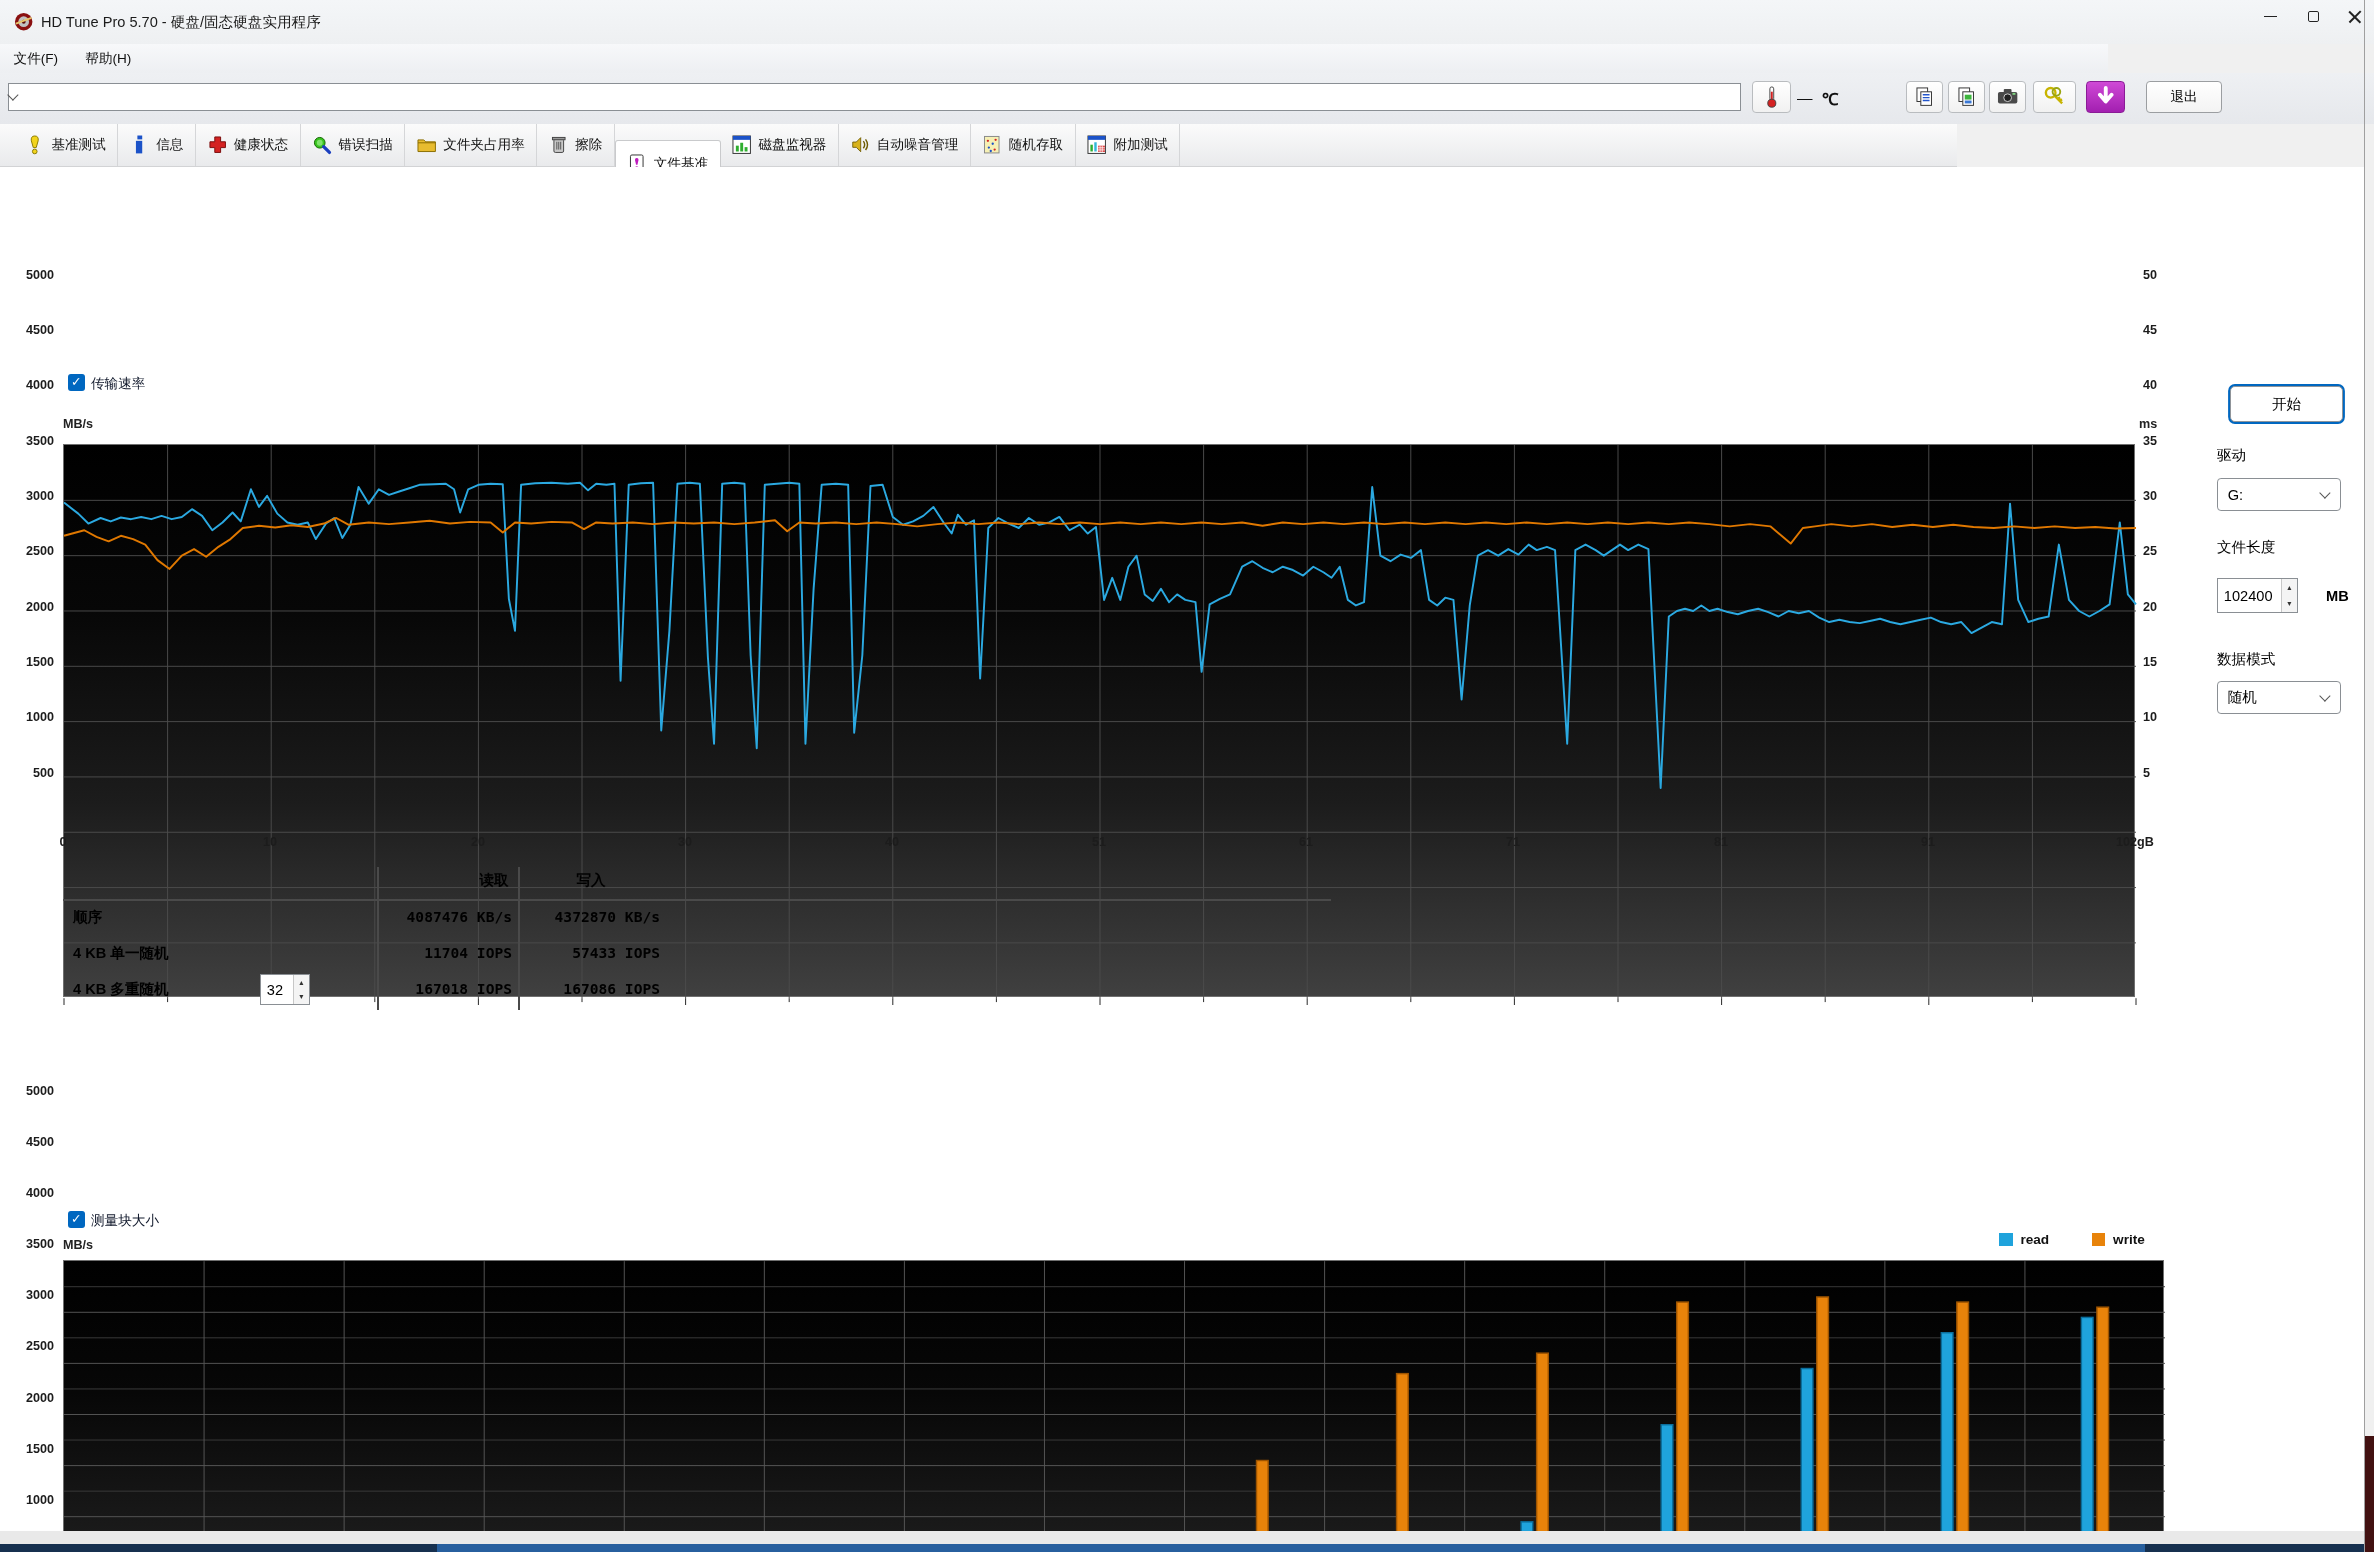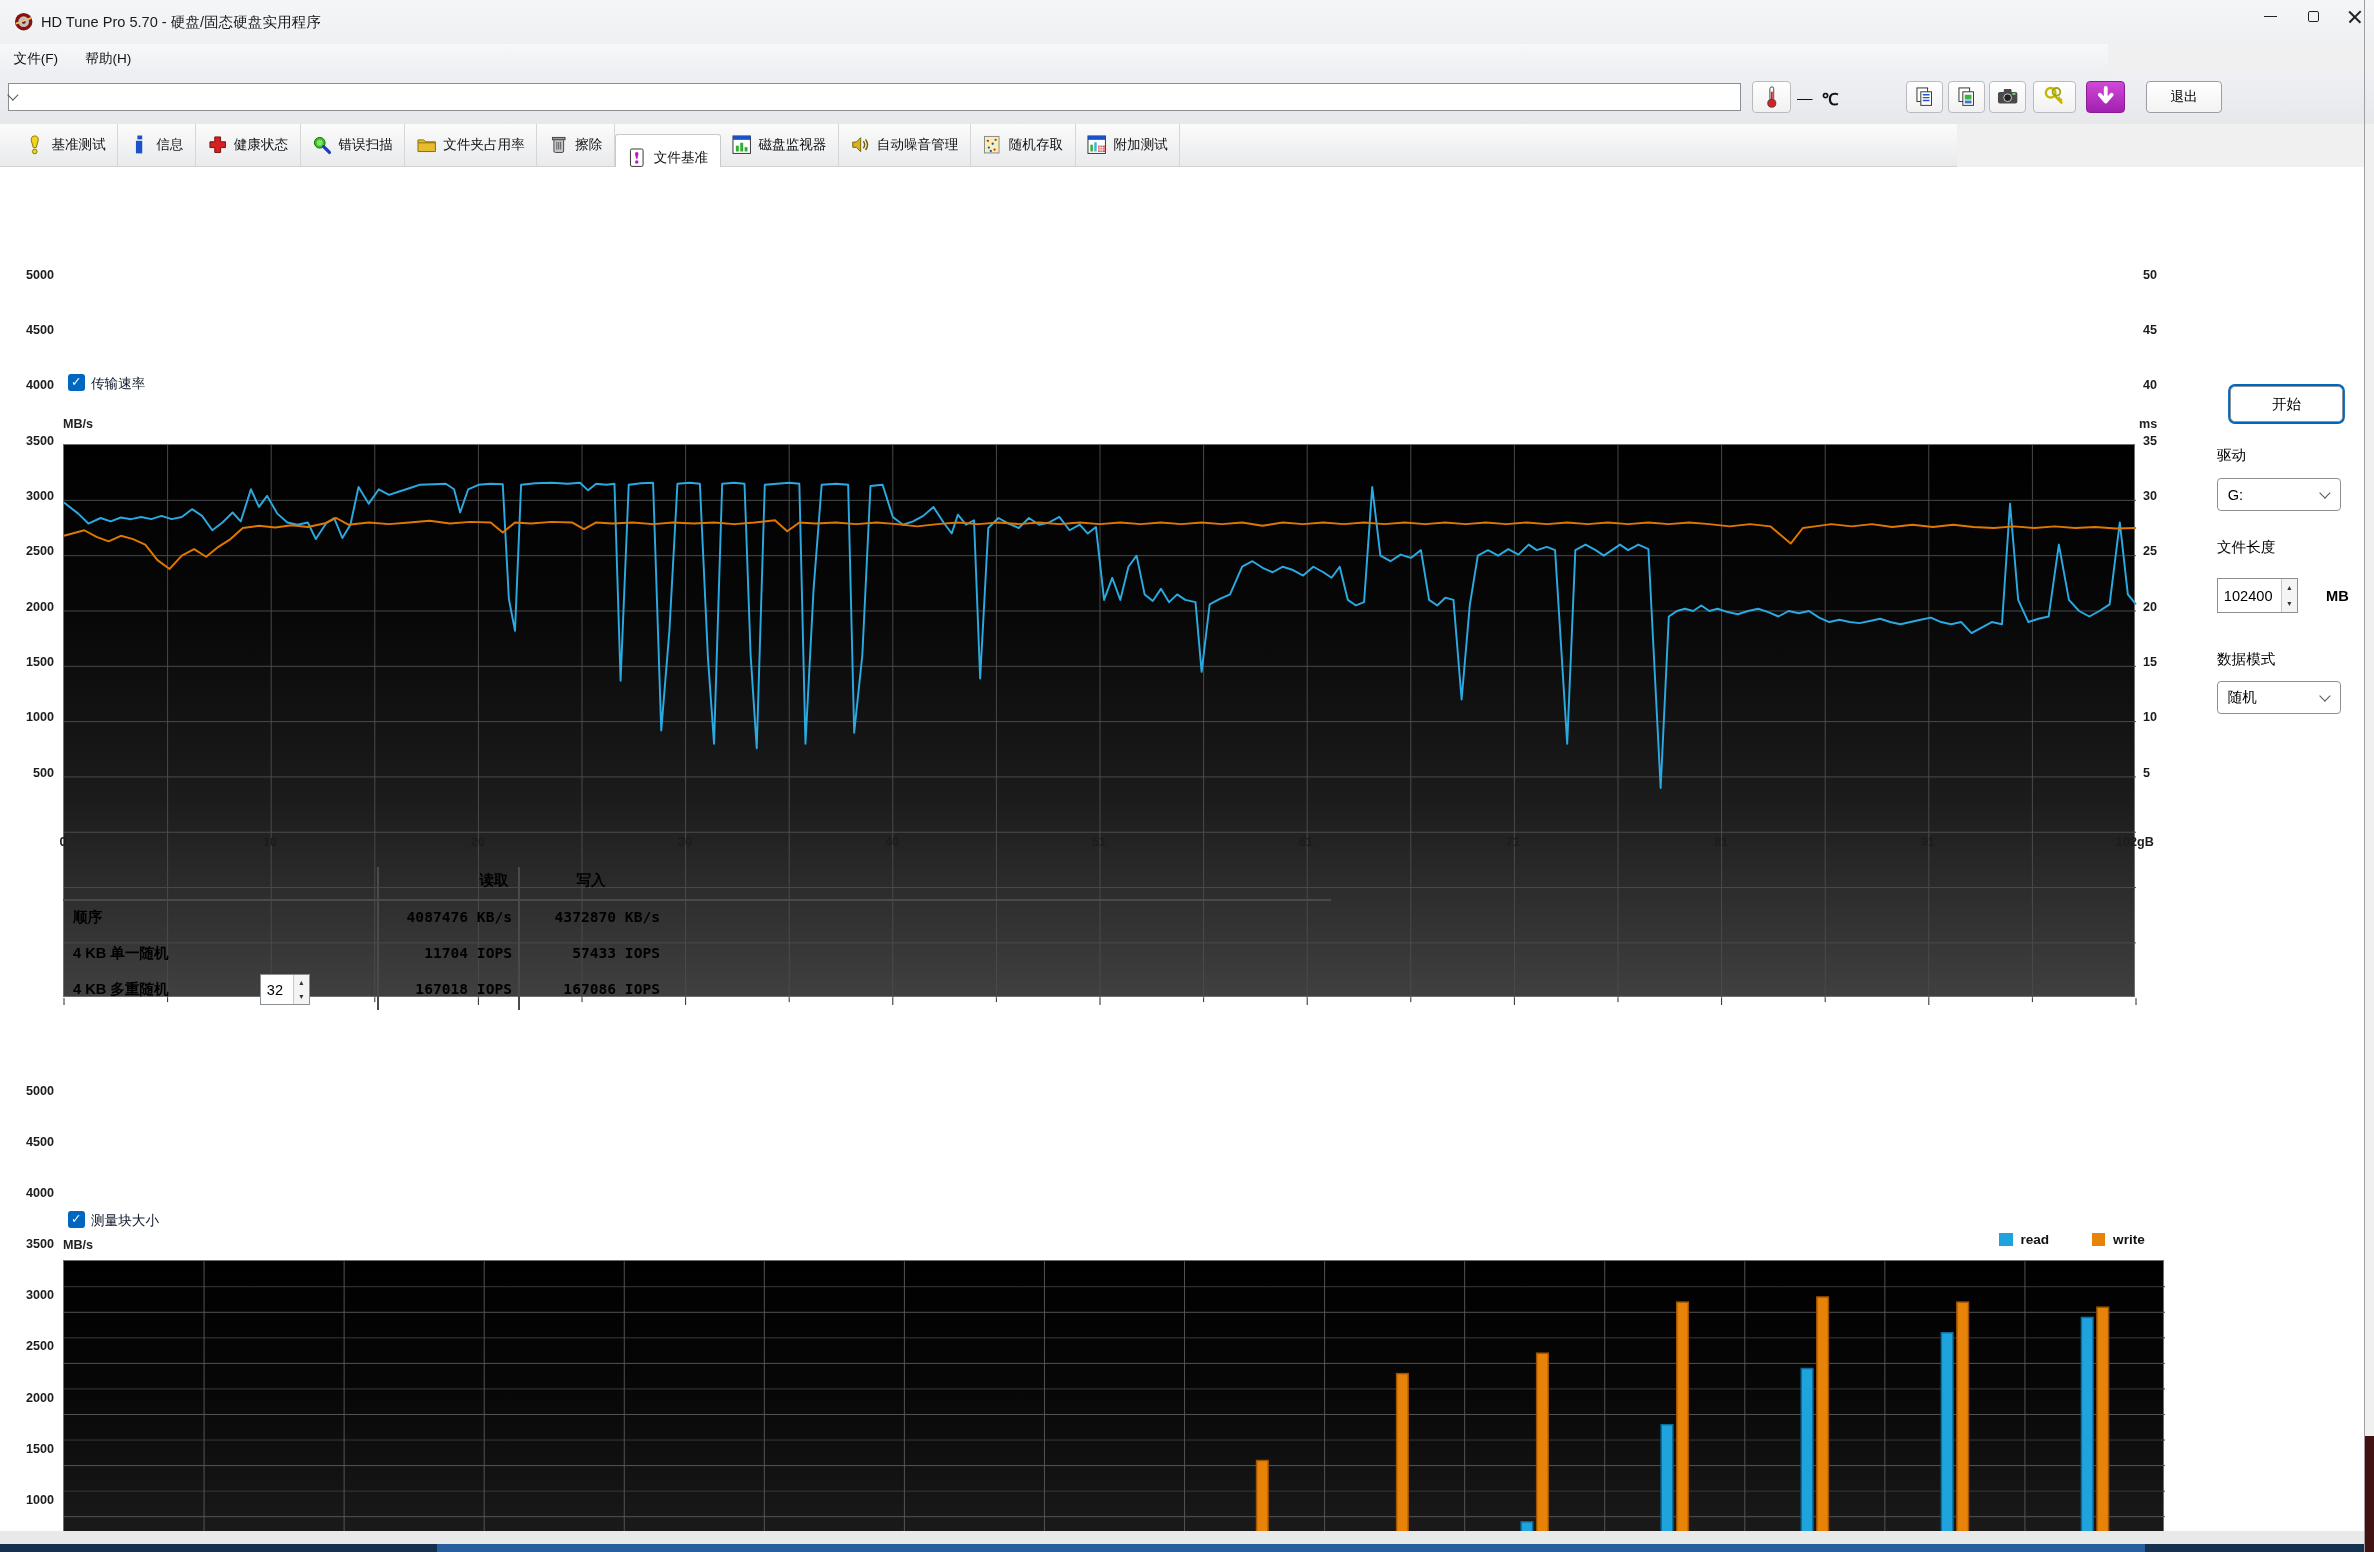--- a/index.html
+++ b/index.html
@@ -27,21 +27,21 @@
   .combo-text { font-family:"DejaVu Sans Mono", monospace; font-size:13.6px; color:#000; padding-left:7.8px; flex:1; }
   .chev { width:7.8px; height:7.8px; border-right:1.9px solid #555; border-bottom:1.9px solid #555; transform:rotate(45deg); margin-right:11.6px; margin-top:-3.9px; }
   .mini-btn { position:absolute; top:7.8px; height:32px; background:linear-gradient(#ffffff,#f1f1f1); border:1px solid #b9bcbf; border-radius:3.9px; display:flex; align-items:center; justify-content:center; }
   .temp-dash { position:absolute; left:1797px; top:15.5px; font-size:15.5px; color:#111; }
   .temp-unit { position:absolute; left:1822px; top:13.6px; font-size:16.5px; font-weight:bold; color:#111; }
   .exit-btn { position:absolute; left:2146px; top:7.8px; width:76px; height:32px; background:linear-gradient(#ffffff,#f3f3f3); border:1px solid #9b9ea1; border-radius:3.9px; font-size:13.6px; color:#000; display:flex; align-items:center; justify-content:center; }
 
   
   .toolbar { position:absolute; left:0; top:124px; width:1957px; height:43px; background:linear-gradient(#fbfbfb,#e9eaec); border-bottom:1px solid #d2d3d5; display:flex; align-items:stretch; padding-left:13.6px; }
   .tool-btn { display:flex; align-items:center; gap:6.8px; padding:0 11.6px; font-size:13.6px; color:#111; border-right:1px solid #d5d6d8; position:relative; }
-  .tool-btn.active { background:#fff; border:1px solid #c9cacc; border-bottom:none; height:46px; align-self:flex-start; margin-top:10px; border-radius:2.9px 2.9px 0 0; }
+  .tool-btn.active { background:#fff; border:1px solid #c9cacc; border-bottom:none; height:46px; align-self:flex-start; margin-top:16px; border-radius:2.9px 2.9px 0 0; }
   .tool-ico { width:19.4px; height:19.4px; display:flex; align-items:center; justify-content:center; }
 
   .content { position:absolute; left:0; top:167px; width:2365px; height:1364px; background:#ffffff; }
 
   
   .cb { position:absolute; width:16.5px; height:16.5px; background:#0067C0; border-radius:2.9px; color:#fff; font-size:12.6px; line-height:16.5px; text-align:center; }
   .cb-label { position:absolute; font-size:13.6px; color:#0f172a; }
   .axis-unit { position:absolute; font-size:12.6px; font-weight:bold; color:#222; }
 
   

